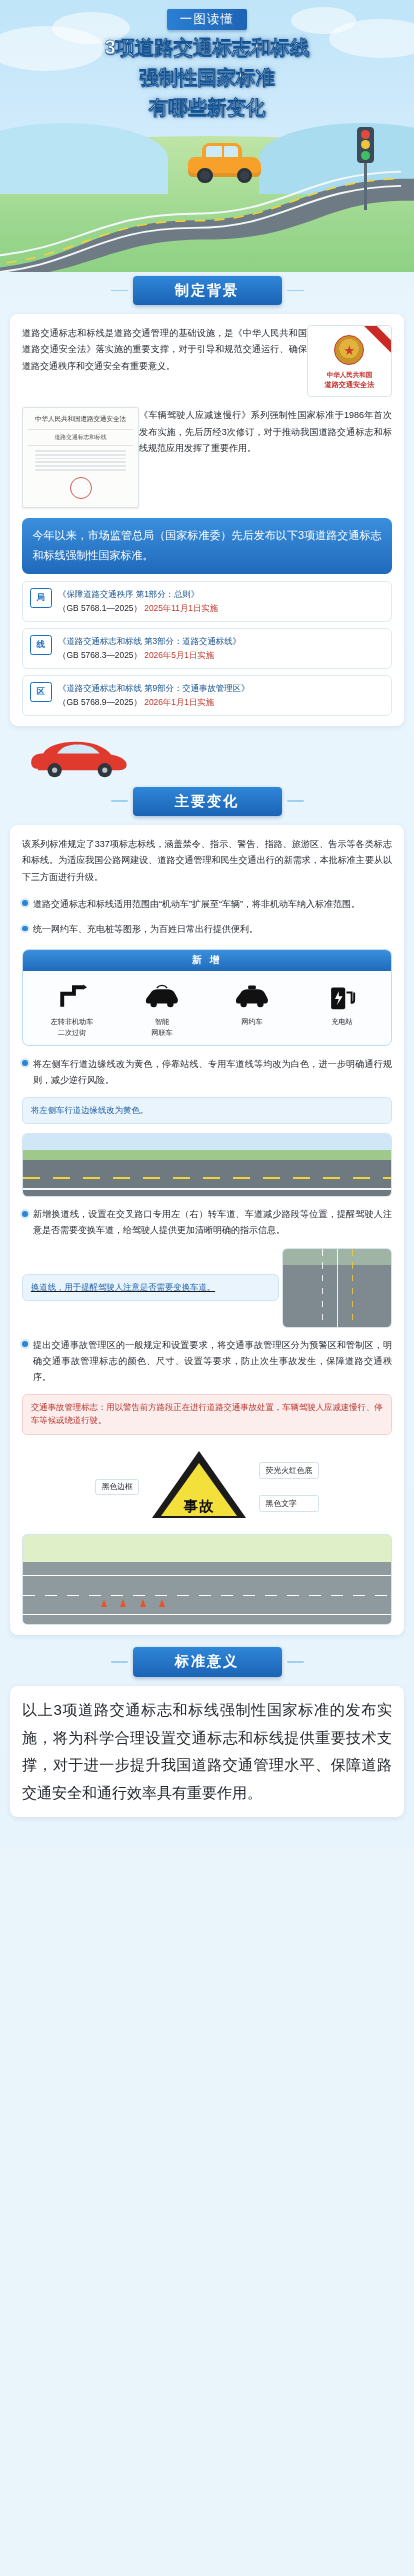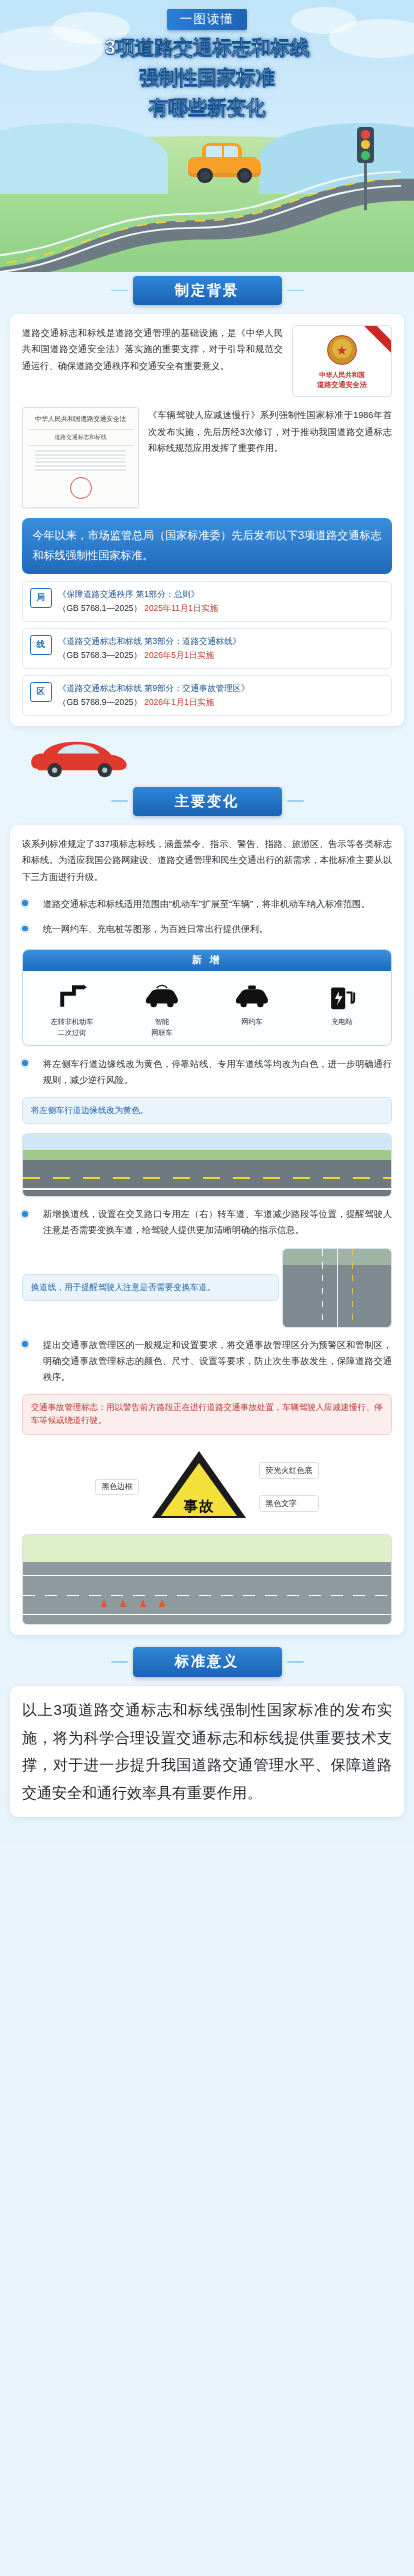--- a/index.html
+++ b/index.html
@@ -159,28 +159,27 @@
   }
   .ptext {
     font-size: 9px;
     line-height: 1.85;
     color: #23282e;
     text-align: justify;
   }
 
   .two-col {
     display: flex;
-    gap: 9px;
     align-items: flex-start;
   }
   .two-col .txt { flex: 1; }
 
   
   .emblem-card {
-    width: 100px;
+    width: 85px;
     background: #fff;
     border: 0.6px solid #d9e4ec;
     border-radius: 3.9px;
     padding: 5.2px 3.9px;
     text-align: center;
     flex: none;
     position: relative;
     overflow: hidden;
   }
   .emblem-card .redband {
@@ -242,21 +241,21 @@
   .std-body .name { color: #14508f; }
   .std-body .date { color: #c1392b; }
 
   
   .bullets { display: flex; flex-direction: column; gap: 9px; }
   .bullet { display: flex; gap: 5.2px; align-items: flex-start; }
   .bullet .dot {
     flex: none; width: 5.8px; height: 5.8px; border-radius: 50%;
     background: #2a86d6; margin-top: 4.5px; box-shadow: 0 0 0 1.9px rgba(42,134,214,.18);
   }
-  .bullet .btxt { font-size: 9px; line-height: 1.8; color: #23282e; text-align: justify; margin-left: 10px; }
+  .bullet .btxt { font-size: 9px; line-height: 1.8; color: #23282e; text-align: justify; }
 
   
   .sub-card {
     border: 0.6px solid #bedcf4;
     border-radius: 6.5px;
     overflow: hidden;
     margin: 2.6px 0 1.3px;
     background: #fbfdff;
   }
   .sub-head {
@@ -571,21 +570,21 @@
           <div class="photo-road">
             <div class="edge"></div>
           </div>
         </div>
 
         <div class="bullet">
           <span class="dot"></span>
           <span class="btxt">新增换道线，设置在交叉路口专用左（右）转车道、车道减少路段等位置，提醒驾驶人注意是否需要变换车道，给驾驶人提供更加清晰明确的指示信息。</span>
         </div>
 
-        <div style="display:flex;gap:3px;align-items:center;">
+        <div style="display:flex;gap:3px;align-items:center;text-decoration:underline;">
           <div class="note-box" style="flex:1;">换道线，用于提醒驾驶人注意是否需要变换车道。</div>
           <div class="photo" style="width:110px;flex:none;">
             <div class="photo-dash">
               <div class="lane l2"></div>
               <div class="lane"></div>
               <div class="lane l3"></div>
             </div>
           </div>
         </div>
 

